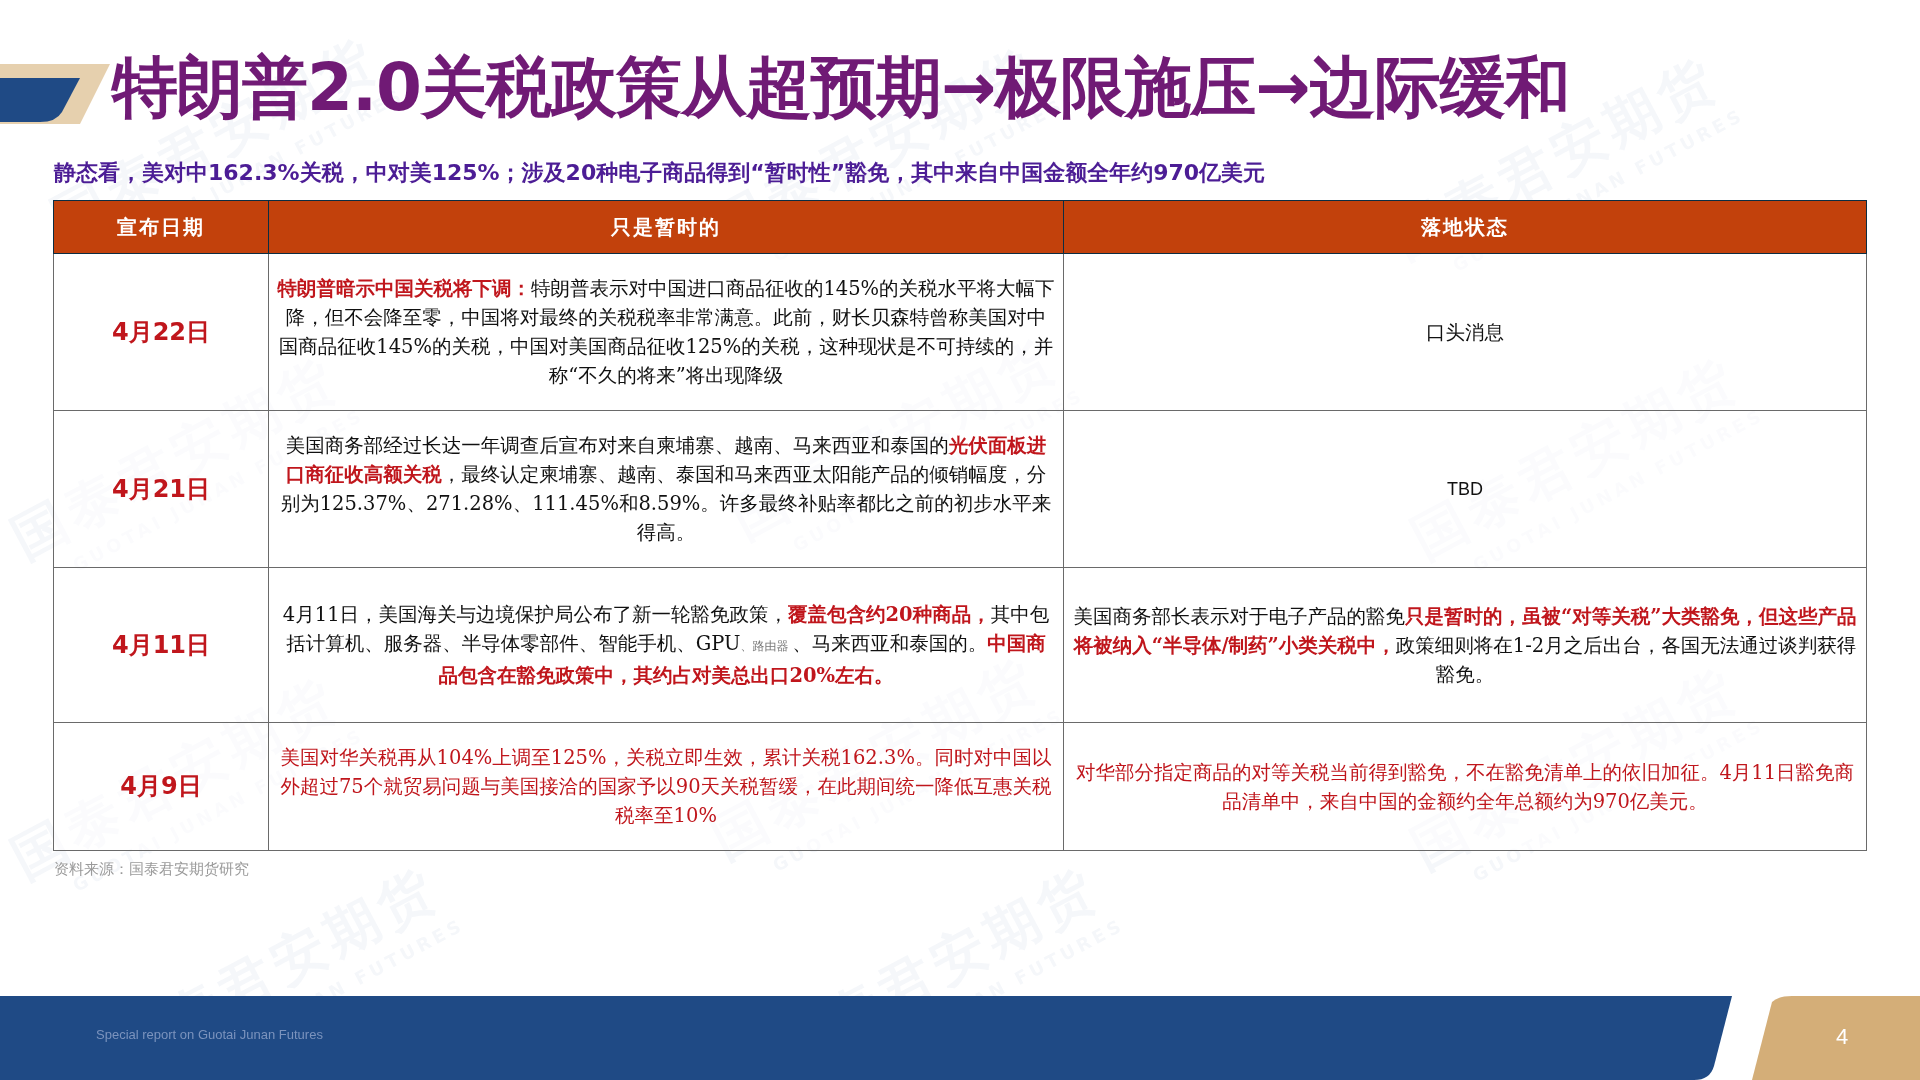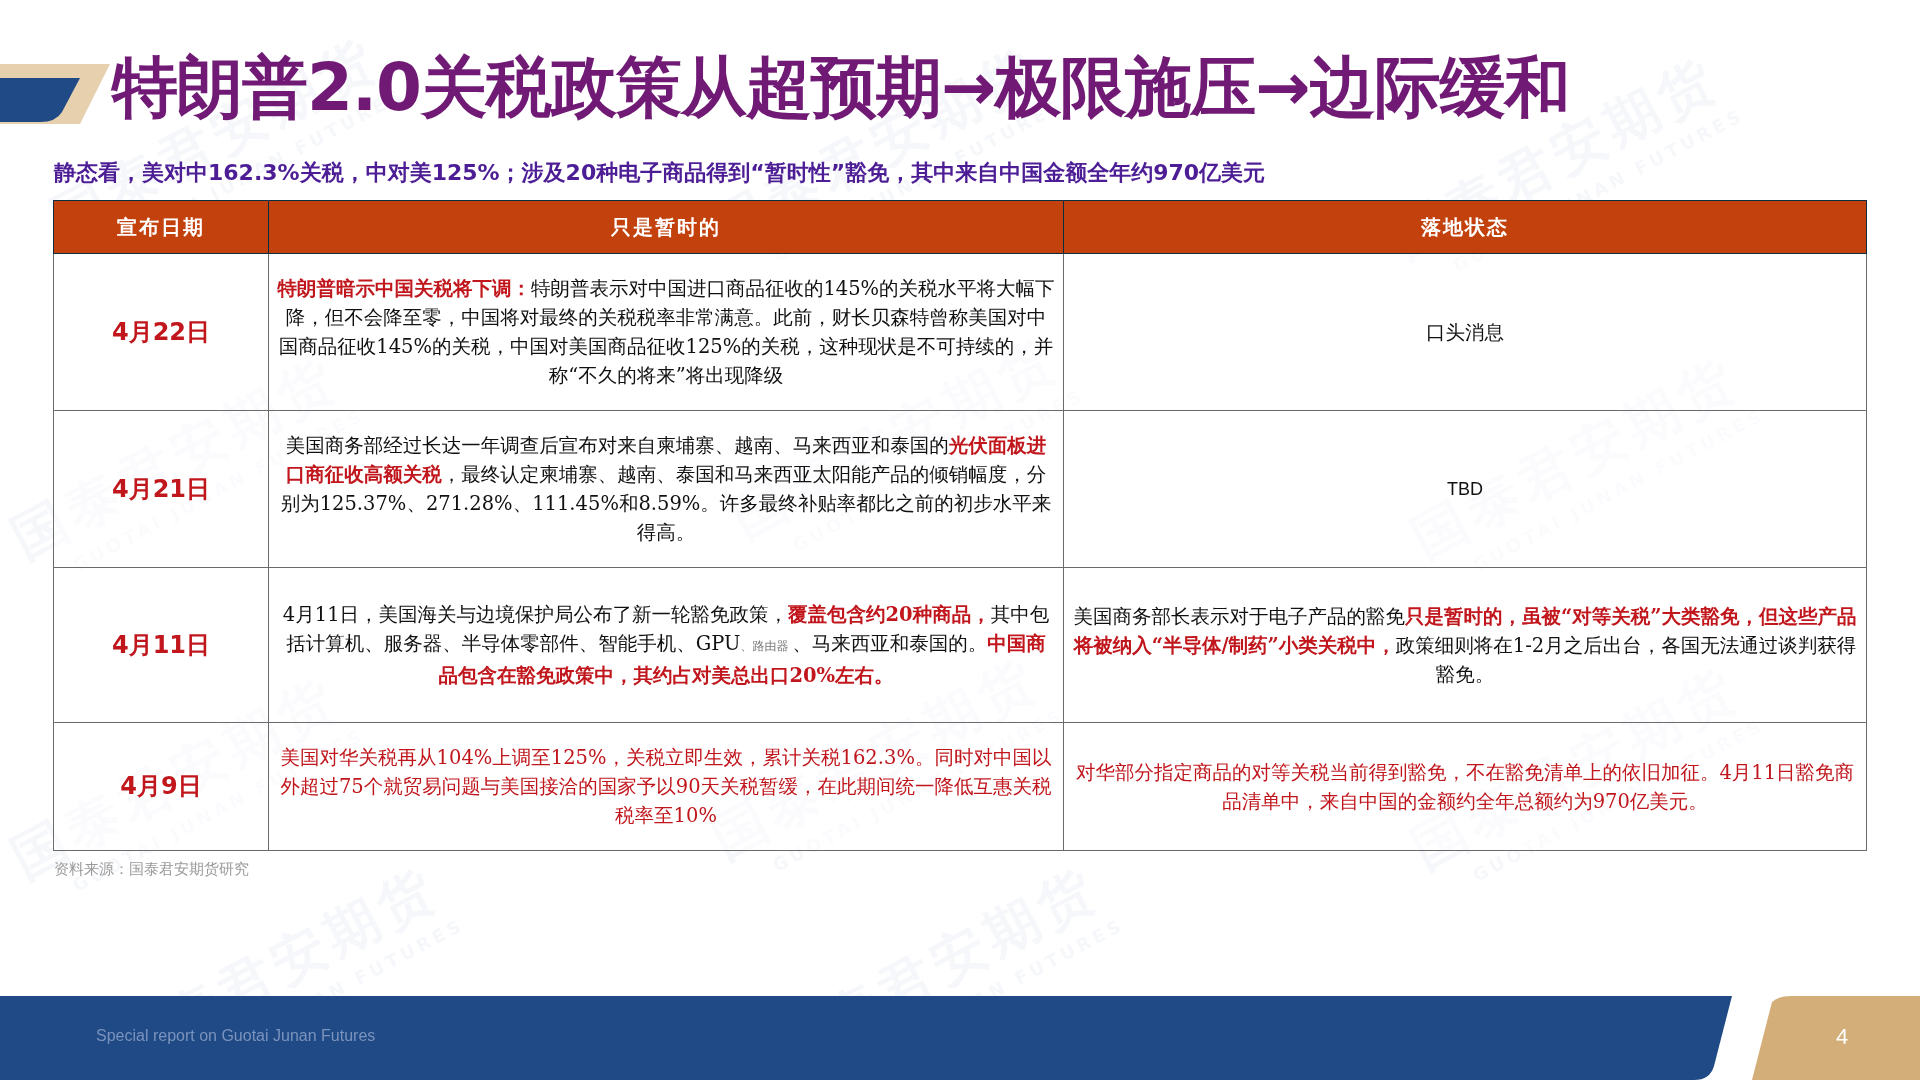--- a/index.html
+++ b/index.html
@@ -22,21 +22,21 @@
   .tbl td.date { color: #c0161c; font-weight: bold; font-family: "DejaVu Sans", sans-serif; font-size: 24px; }
   .red { color: #c0161c; font-weight: bold; }
   .allred { color: #c0161c; }
   .grey-small { color: #777; font-size: 12px; }
   .r1 { height: 120px; } .r2 { height: 139px; } .r3 { height: 73px; } .r4 { height: 155px; } .r5 { height: 105px; }
 
   .source { position: absolute; left: 54px; top: 860px; font-family: "DejaVu Sans", sans-serif; font-size: 15px; color: #9a9a9a; }
 
   
   .footer { position: absolute; left: 0; top: 996px; width: 1920px; height: 84px; }
-  .footer-text { position: absolute; left: 96px; top: 1027px; font-family: "Liberation Sans", sans-serif; font-size: 16px; color: #7b93bd; }
+  .footer-text { position: absolute; left: 96px; top: 1027px; font-family: "Liberation Sans", sans-serif; font-size: 13px; color: #7b93bd; }
   .page-num { position: absolute; left: 1836px; top: 1024px; font-family: "Liberation Sans", sans-serif; font-size: 22px; color: #ffffff; }
 </style>
 </head>
 <body>
 
 <div class="wm" style="left:40px;top:100px;"><span>国泰君安期货</span><small>GUOTAI JUNAN FUTURES</small></div>
 <div class="wm" style="left:700px;top:110px;"><span>国泰君安期货</span><small>GUOTAI JUNAN FUTURES</small></div>
 <div class="wm" style="left:1380px;top:120px;"><span>国泰君安期货</span><small>GUOTAI JUNAN FUTURES</small></div>
 <div class="wm" style="left:0px;top:420px;"><span>国泰君安期货</span><small>GUOTAI JUNAN FUTURES</small></div>
 <div class="wm" style="left:720px;top:400px;"><span>国泰君安期货</span><small>GUOTAI JUNAN FUTURES</small></div>

